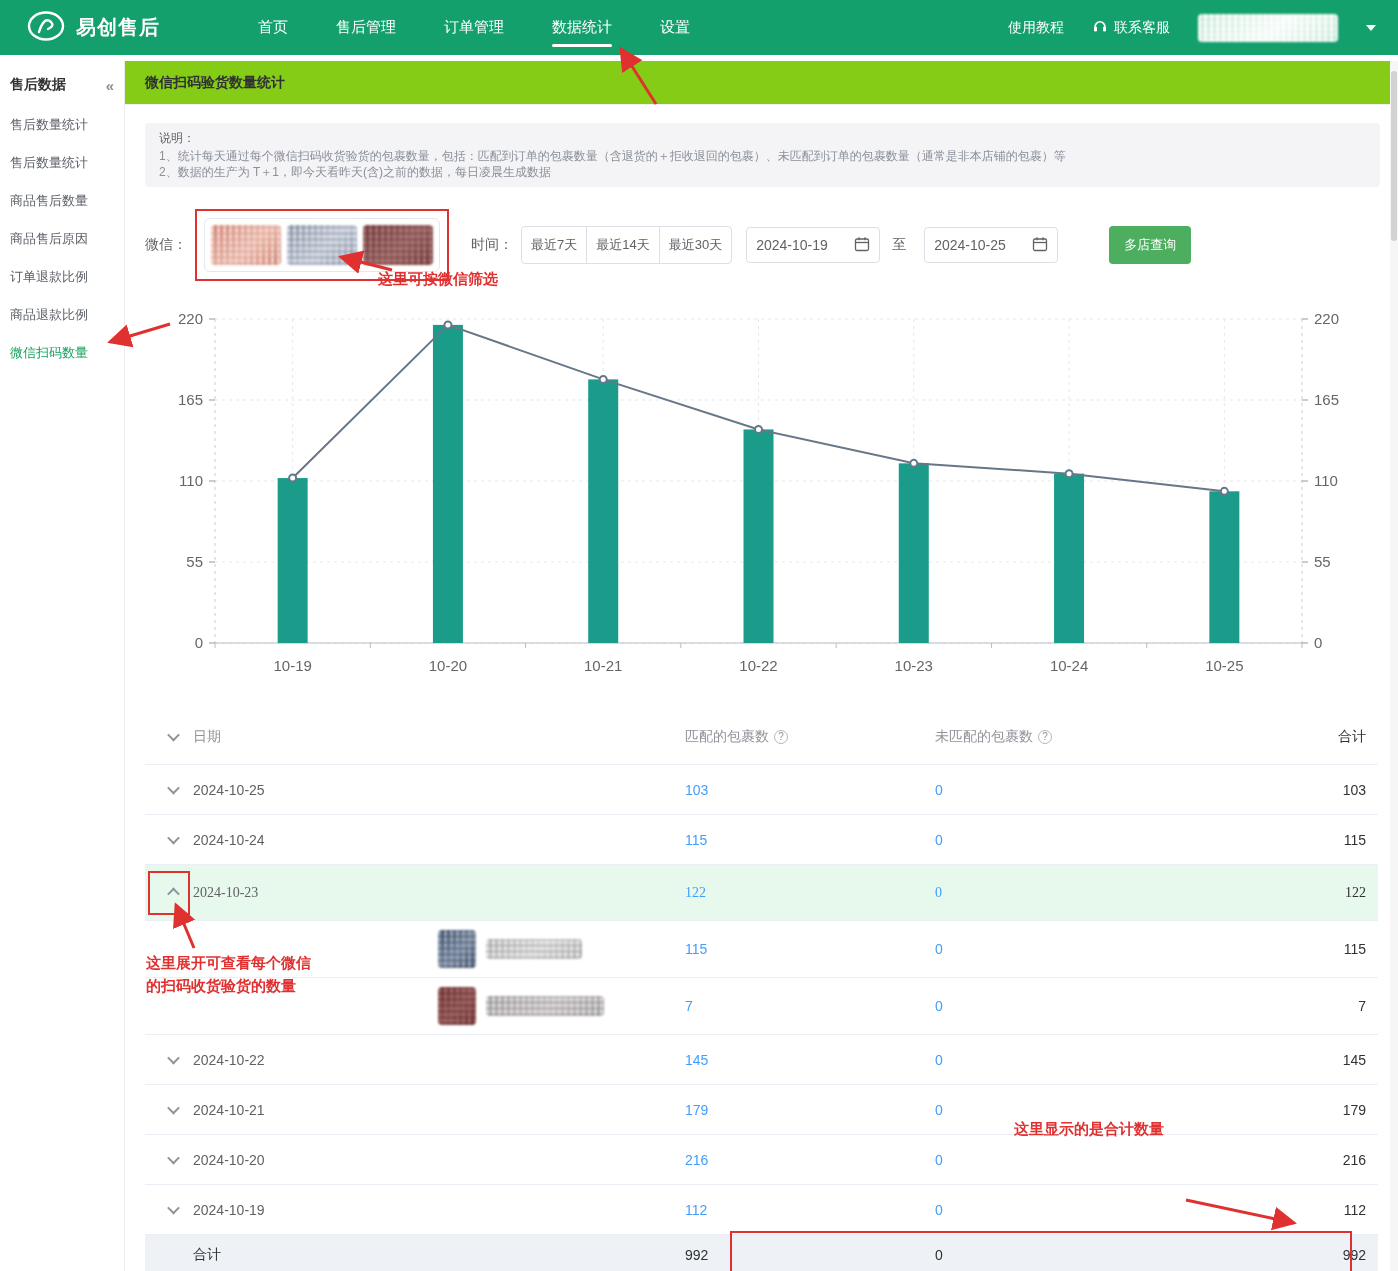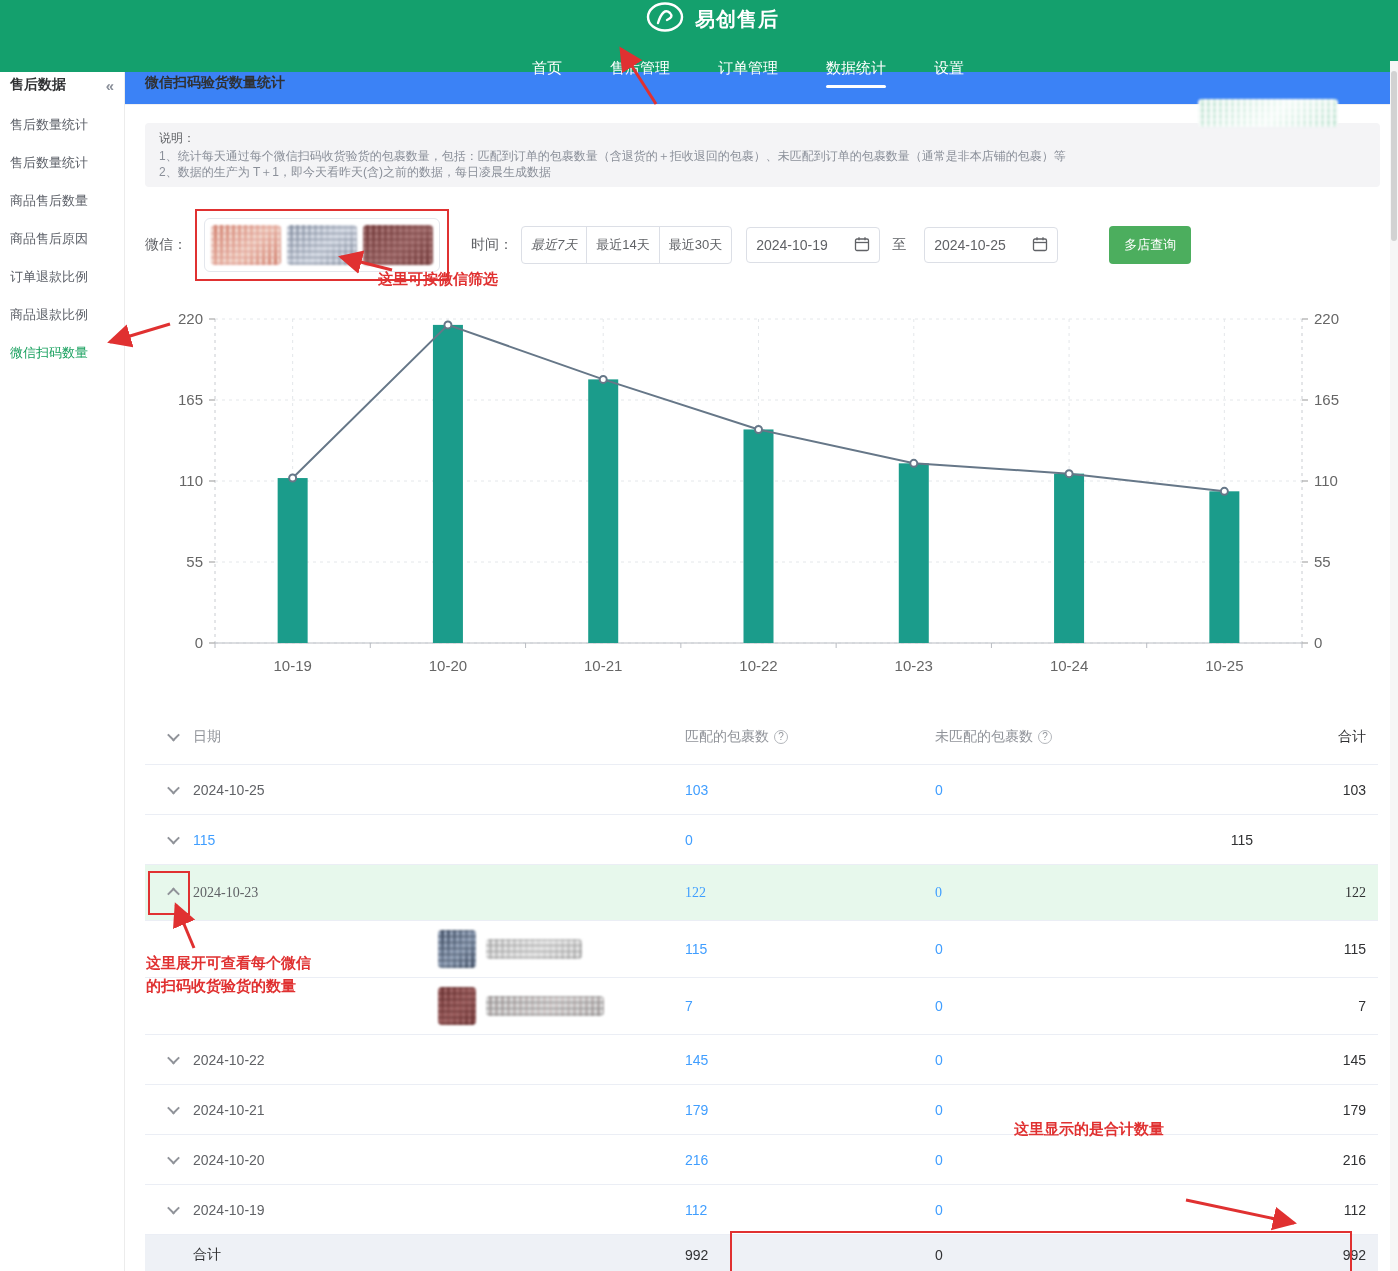--- a/index.html
+++ b/index.html
@@ -1,55 +1,55 @@
 <!DOCTYPE html>
 <html><head>
 <meta charset="utf-8">
 <style>
   *{margin:0;padding:0;box-sizing:border-box;}
   html,body{background:#fff;}
   body{font-family:"Liberation Sans","DejaVu Sans",sans-serif;color:#303133;}
   .page{position:relative;width:1398px;height:1271px;overflow:hidden;background:#fff;}
 
   
-  .navbar{position:absolute;top:0;left:0;right:0;height:72px;background:#14a06d;display:flex;align-items:center;color:#fff;z-index:10;flex-direction:column;}
+  .navbar{position:absolute;top:0;left:0;right:0;height:55px;background:#14a06d;display:flex;align-items:center;color:#fff;z-index:10;}
   .logo{display:flex;align-items:center;gap:10px;padding-left:26px;}
   .logo-text{font-size:20px;font-weight:bold;letter-spacing:1px;}
   .nav-menu{display:flex;gap:48px;margin-left:98px;font-size:15px;}
   .nav-item{height:61px;display:flex;align-items:center;position:relative;cursor:pointer;}
   .nav-item.active::after{content:"";position:absolute;left:0;right:0;bottom:11px;height:3px;background:#fff;border-radius:2px;}
   .nav-right{margin-left:auto;display:flex;align-items:center;gap:28px;padding-right:22px;font-size:14px;}
   .nav-link{display:flex;align-items:center;gap:6px;cursor:pointer;}
   .caret{width:0;height:0;border-left:5px solid transparent;border-right:5px solid transparent;border-top:6px solid #fff;}
 
   
   .sidebar{position:absolute;top:61px;left:0;width:125px;bottom:0;background:#fff;border-right:1px solid #ececec;z-index:5;}
   .sb-head{display:flex;align-items:center;justify-content:space-between;padding:15px 10px 12px 10px;font-size:14px;font-weight:bold;color:#303133;}
   .collapse{color:#8a8f99;font-size:15px;cursor:pointer;}
   .sb-item{padding:10px 10px;font-size:13px;color:#5a5e66;cursor:pointer;}
   .sb-item.active{color:#18a05e;}
 
   
-  .titlebar{position:absolute;left:125px;top:61px;right:0;height:44px;display:flex;align-items:center;padding-left:20px;font-size:14px;font-weight:bold;color:#303133;border-bottom:1px solid #f0f0f2;background:#3b82f6;z-index:4;}
+  .titlebar{position:absolute;left:125px;top:61px;right:0;height:44px;display:flex;align-items:center;padding-left:20px;font-size:14px;font-weight:bold;color:#303133;border-bottom:1px solid #f0f0f2;background:#84cc16;z-index:4;}
 
   
   .main{position:absolute;left:125px;top:105px;right:0;bottom:0;overflow:hidden;background:#fff;}
   .notice{margin:18px 18px 0 20px;background:#f4f4f6;border-radius:4px;padding:7px 14px;font-size:12px;color:#8a8f99;line-height:16px;}
   .notice-title{color:#606266;margin-bottom:2px;}
 
   
   .filters{display:flex;align-items:center;margin:22px 18px 0 20px;gap:8px;}
   .flabel{font-size:14px;color:#606266;white-space:nowrap;}
   .wx-redbox{border:2px solid #e03131;padding:7px;display:inline-flex;}
   .wx-pill{border:1px solid #e4e7ed;border-radius:6px;background:#fff;display:flex;gap:6px;padding:6px;cursor:pointer;}
   .wx-pill .pix{width:70px;height:40px;}
   .flabel.time{margin-left:14px;}
   .btn-group{display:flex;}
   .btn-group button{border:1px solid #dcdfe6;background:#fff;color:#606266;font-size:13px;padding:9px 9px;cursor:pointer;margin-left:-1px;font-family:inherit;}
-  .btn-group button:first-child{border-radius:4px 0 0 4px;margin-left:0;font-style:italic;}
+  .btn-group button:first-child{border-radius:4px 0 0 4px;margin-left:0;}
   .btn-group button:last-child{border-radius:0 4px 4px 0;}
   .date-input{display:flex;align-items:center;justify-content:space-between;width:134px;height:36px;border:1px solid #dcdfe6;border-radius:4px;padding:0 9px;font-size:14px;color:#606266;background:#fff;margin-left:6px;cursor:pointer;}
   .date-sep{font-size:14px;color:#606266;margin:0 4px;}
   .green-btn{margin-left:43px;background:#4cae5e;color:#fff;border:none;border-radius:4px;font-size:13px;padding:10px 15px;cursor:pointer;font-family:inherit;}
 
   
   .chart-wrap{position:relative;margin:24px 0 0 20px;width:1235px;height:378px;}
   .chart-wrap svg{position:absolute;inset:0;}
 
   
@@ -304,20 +304,21 @@
         <div class="cell">2024-10-25</div>
         <div class="cell center link">103</div>
         <div class="cell center link">0</div>
         <div class="cell right">103</div>
       </div>
 
       <div class="trow">
         <div class="chev-cell">
             <span class="chev down"></span>
           </div>
+        <div class="cell">2024-10-24</div>
         <div class="cell center link">115</div>
         <div class="cell center link">0</div>
         <div class="cell right">115</div>
       </div>
 
       <div class="trow expanded">
         <div class="chev-cell">
           <span class="chev up"></span>
           <span class="exp-box"></span>
         </div>

